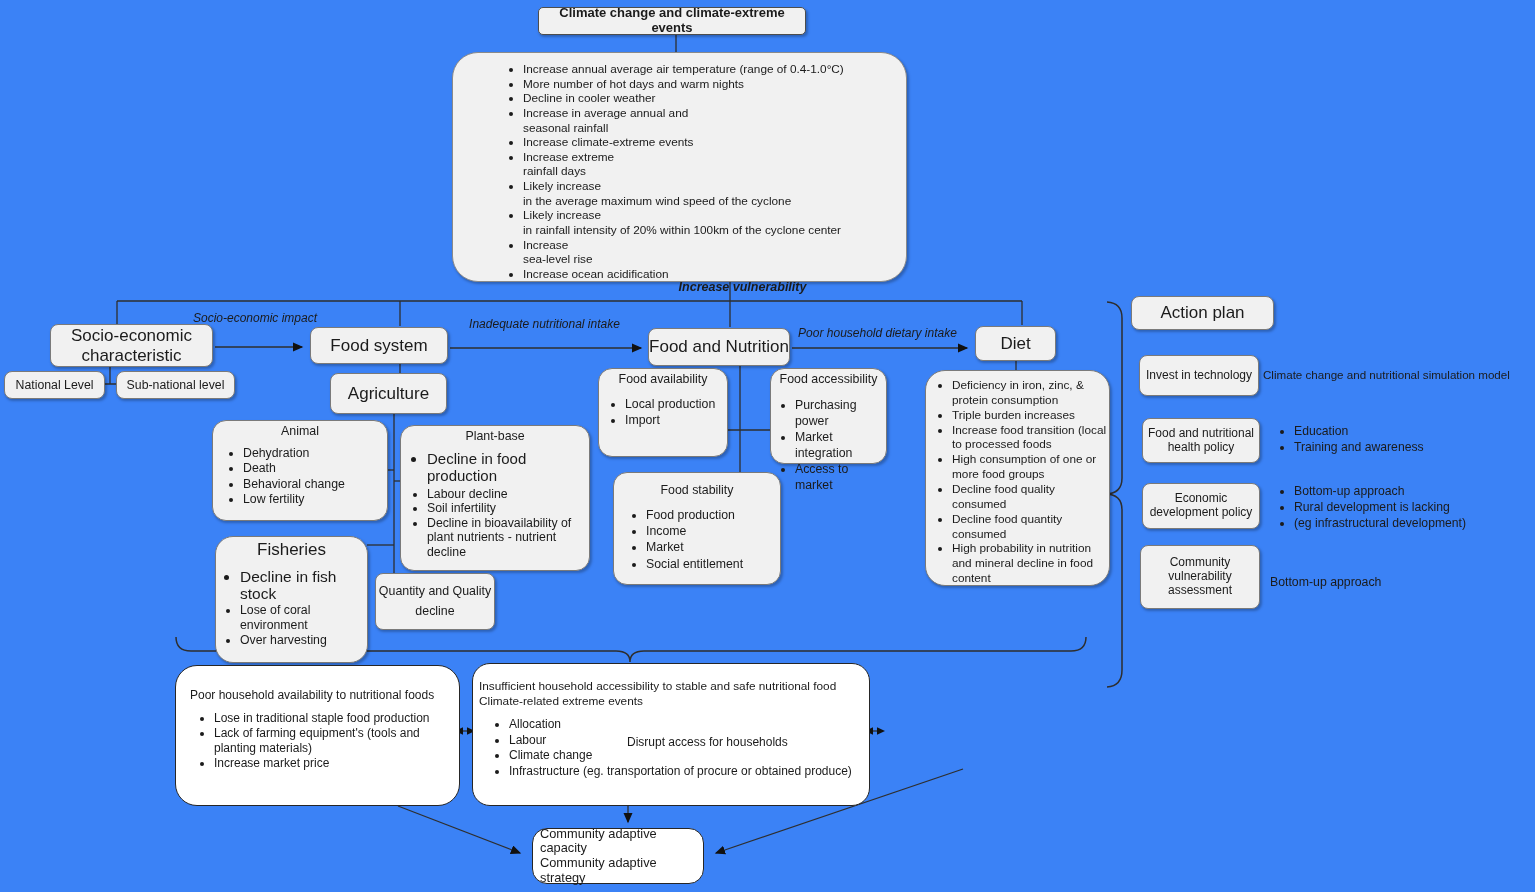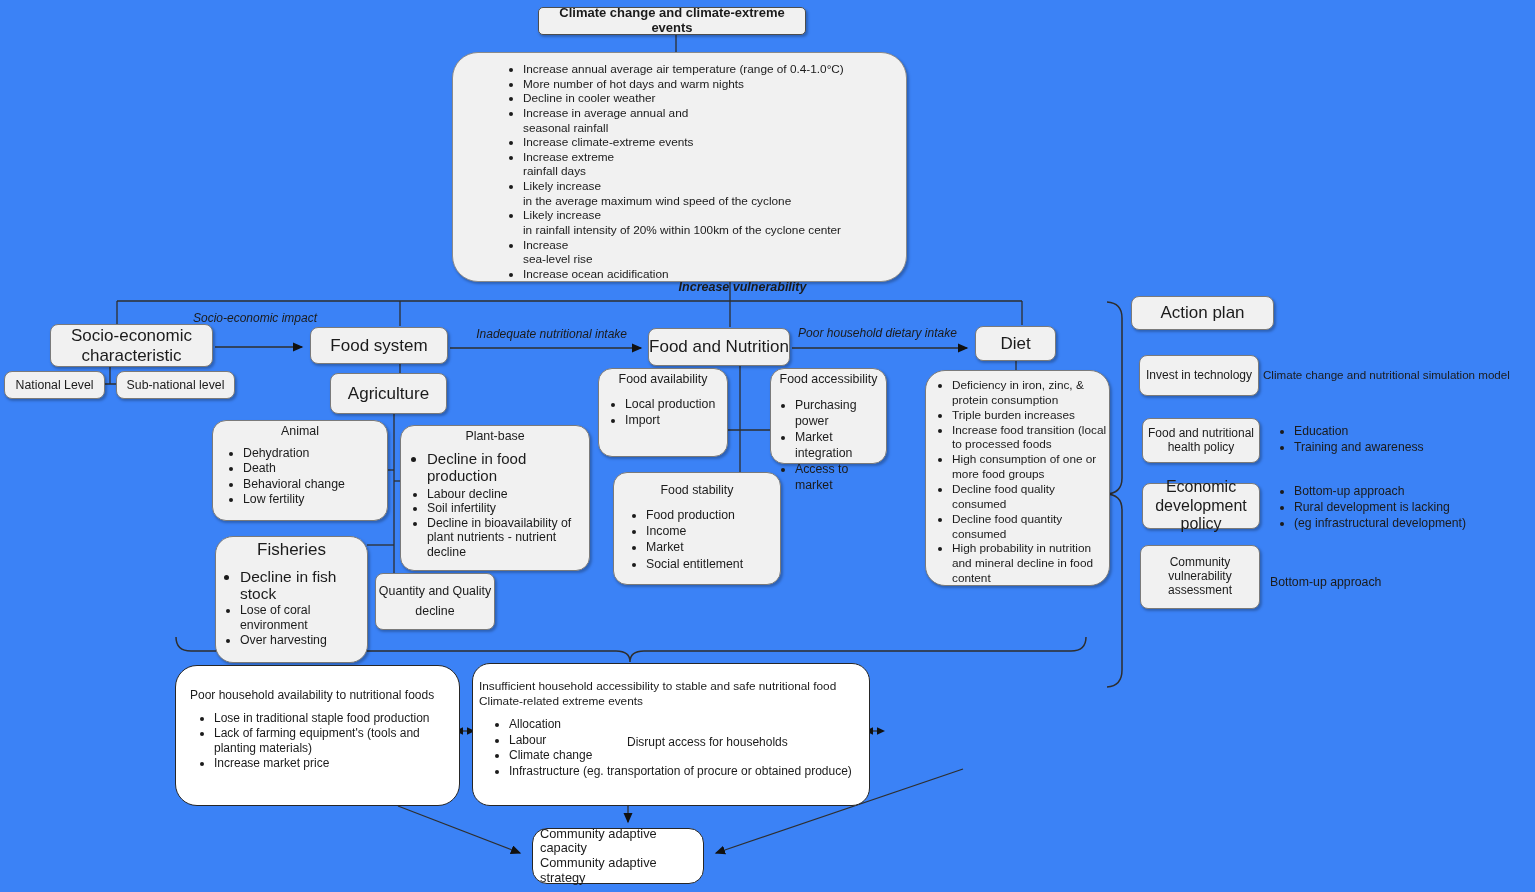--- a/index.html
+++ b/index.html
@@ -20,21 +20,21 @@
   .lbl{position:absolute;font-style:italic;font-size:12px;white-space:nowrap;}
   .note{position:absolute;font-size:12px;white-space:nowrap;}
 
   #b-root{left:538px;top:7px;width:268px;height:28px;font-weight:bold;font-size:13px;
           border-color:#4d4d4d;border-radius:5px;}
   #b-climate{left:452px;top:52px;width:455px;height:230px;border-radius:26px;border-color:#8a8a8a;}
   #b-climate ul{margin:9px 0 0 0;padding-left:70px;padding-right:4px;font-size:11.8px;line-height:1.24;}
 
   #lbl-iv{left:660px;top:280px;width:165px;text-align:center;font-weight:bold;font-size:12.5px;}
   #lbl-sei{left:185px;top:311px;width:140px;text-align:center;}
-  #lbl-ini{left:462px;top:327px;width:165px;text-align:right;}
+  #lbl-ini{left:462px;top:317px;width:165px;text-align:center;}
   #lbl-phdi{left:795px;top:326px;width:165px;text-align:center;}
 
   #b-socio{left:50px;top:324px;width:163px;height:43px;}
   #b-natl{left:4px;top:371px;width:101px;height:28px;font-size:12.3px;}
   #b-subn{left:116px;top:371px;width:119px;height:28px;font-size:12.3px;}
   #b-fsys{left:310px;top:327px;width:138px;height:37px;}
   #b-agri{left:330px;top:373px;width:117px;height:41px;}
   #b-fn{left:648px;top:328px;width:142px;height:38px;}
   #b-diet{left:975px;top:326px;width:81px;height:35px;}
 
@@ -55,21 +55,21 @@
   #b-faccess ul{margin:12px 0 0 0;padding-left:24px;line-height:1.3;}
   #b-fstab{left:613px;top:472px;width:168px;height:113px;border-radius:14px;}
   #b-fstab .ptitle{padding-top:10px;}
   #b-fstab ul{margin:10px 0 0 0;padding-left:32px;line-height:1.32;}
   #b-dieteff{left:925px;top:370px;width:185px;height:216px;border-radius:20px;}
   #b-dieteff ul{margin:7px 0 0 0;padding-left:26px;padding-right:2px;font-size:11.8px;line-height:1.26;}
 
   #b-aplan{left:1131px;top:296px;width:143px;height:34px;}
   #b-invest{left:1139px;top:355px;width:120px;height:41px;font-size:12px;}
   #b-health{left:1142px;top:418px;width:118px;height:45px;font-size:12px;}
-  #b-econ{left:1142px;top:483px;width:118px;height:46px;font-size:16px;}
+  #b-econ{left:1142px;top:483px;width:118px;height:46px;font-size:12px;}
   #b-comm{left:1140px;top:545px;width:120px;height:64px;font-size:12px;}
   #n-invest{left:1263px;top:368px;font-size:11.6px;}
   #n-comm{left:1270px;top:575px;font-size:12.3px;}
   .sidelist{position:absolute;margin:0;padding-left:18px;font-size:12.2px;line-height:1.3;list-style:disc;}
   #l-health{left:1276px;top:424px;}
   #l-econ{left:1276px;top:484px;}
 
   .outbox .otitle{font-size:12px;line-height:1.25;white-space:pre-line;}
   #b-outA{left:175px;top:665px;width:285px;height:141px;border-radius:22px;}
   #b-outA .otitle{padding:22px 8px 0 14px;}

